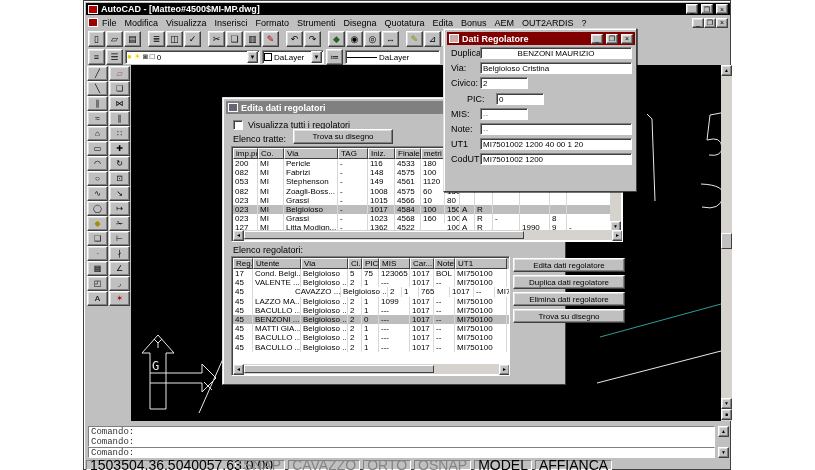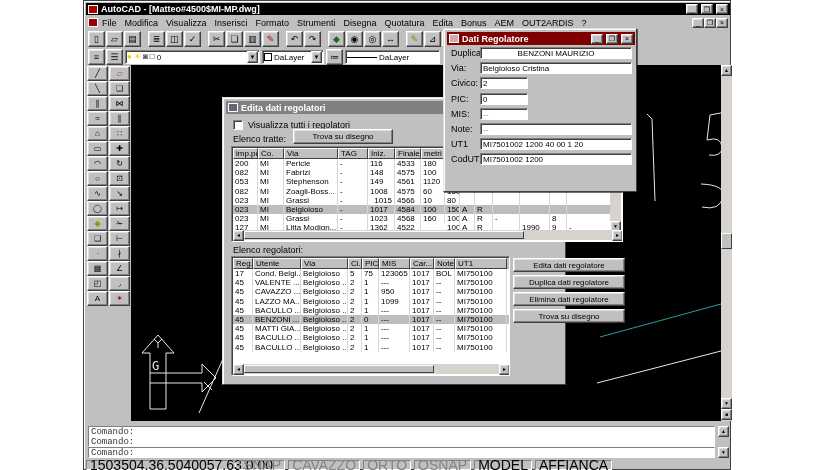--- a/index.html
+++ b/index.html
@@ -462,21 +462,21 @@
           <div class="tcell" style="width: 27px;"></div>
           <div class="tcell" style="width: 30px;"></div>
           <div class="tcell" style="width: 17px;"></div>
           <div class="tcell" style="width: 44px;"></div>
         </div>
         <div class="trow">
           <div class="tcell" style="width: 25px;">023</div>
           <div class="tcell" style="width: 26px;">MI</div>
           <div class="tcell" style="width: 54px;">Grassi</div>
           <div class="tcell" style="width: 30px;">-</div>
-          <div class="tcell" style="width: 27px; text-align: right;">1015</div>
+          <div class="tcell" style="width: 27px;">1015</div>
           <div class="tcell" style="width: 26px;">4566</div>
           <div class="tcell" style="width: 24px;">10</div>
           <div class="tcell" style="width: 15px;">80</div>
           <div class="tcell" style="width: 15px;"></div>
           <div class="tcell" style="width: 18px;"></div>
           <div class="tcell" style="width: 27px;"></div>
           <div class="tcell" style="width: 30px;"></div>
           <div class="tcell" style="width: 17px;"></div>
           <div class="tcell" style="width: 44px;"></div>
         </div>
@@ -572,25 +572,25 @@
           <div class="tcell" style="width: 47px;">Belgioioso ...</div>
           <div class="tcell" style="width: 14px;">2</div>
           <div class="tcell" style="width: 17px;">1</div>
           <div class="tcell" style="width: 31px;">---</div>
           <div class="tcell" style="width: 24px;">1017</div>
           <div class="tcell" style="width: 21px;">--</div>
           <div class="tcell" style="width: 52px;">MI750100</div>
         </div>
         <div class="trow">
           <div class="tcell" style="width: 20px;">45</div>
-          <div class="tcell" style="width: 48px;">CAVAZZO ...</div>
+          <div class="tcell" style="width: 48px; margin-left: 40px;">CAVAZZO ...</div>
           <div class="tcell" style="width: 47px;">Belgioioso ...</div>
           <div class="tcell" style="width: 14px;">2</div>
           <div class="tcell" style="width: 17px;">1</div>
-          <div class="tcell" style="width: 31px;">950</div>
+          <div class="tcell" style="width: 31px;">765</div>
           <div class="tcell" style="width: 24px;">1017</div>
           <div class="tcell" style="width: 21px;">--</div>
           <div class="tcell" style="width: 52px;">MI750100</div>
         </div>
         <div class="trow">
           <div class="tcell" style="width: 20px;">45</div>
           <div class="tcell" style="width: 48px;">LAZZO MA...</div>
           <div class="tcell" style="width: 47px;">Belgioioso ...</div>
           <div class="tcell" style="width: 14px;">2</div>
           <div class="tcell" style="width: 17px;">1</div>
@@ -684,21 +684,21 @@
         <div class="input95" style="width: 152px; height: 12px; text-align: center;">BENZONI MAURIZIO</div>
       </div>
       <div class="fieldrow" style="left: 7px; top: 33.2px;">
         <span class="lbl" style="width: 29px;">Via:</span>
         <div class="input95" style="width: 152px; height: 12px;">Belgioioso Cristina</div>
       </div>
       <div class="fieldrow" style="left: 7px; top: 48.4px;">
         <span class="lbl" style="width: 29px;">Civico:</span>
         <div class="input95" style="width: 48px; height: 12px;">2</div>
       </div>
-      <div class="fieldrow" style="left: 7px; top: 63.6px;">
+      <div class="fieldrow" style="left: 23px; top: 63.6px;">
         <span class="lbl" style="width: 29px;">PIC:</span>
         <div class="input95" style="width: 48px; height: 12px;">0</div>
       </div>
       <div class="fieldrow" style="left: 7px; top: 78.8px;">
         <span class="lbl" style="width: 29px;">MIS:</span>
         <div class="input95" style="width: 48px; height: 12px; color: rgb(144, 144, 144);">--</div>
       </div>
       <div class="fieldrow" style="left: 7px; top: 94px;">
         <span class="lbl" style="width: 29px;">Note:</span>
         <div class="input95" style="width: 152px; height: 12px; color: rgb(144, 144, 144);">--</div>

